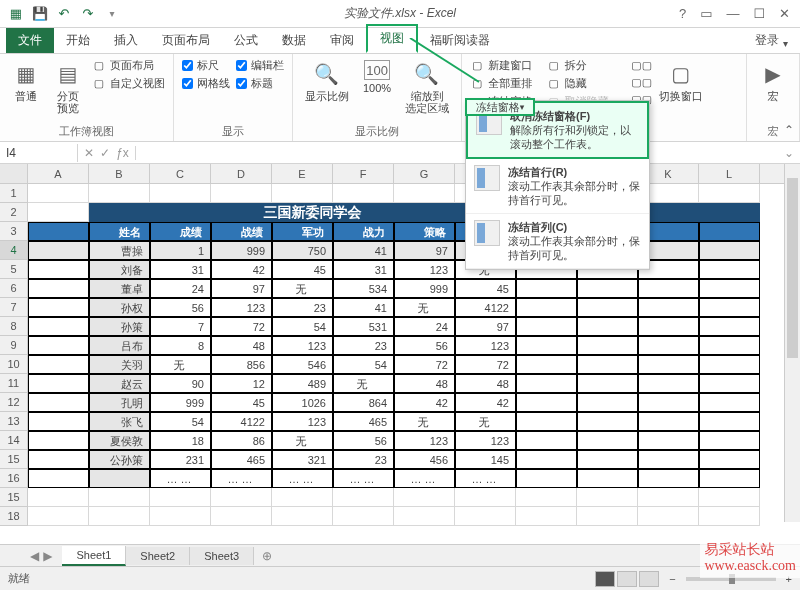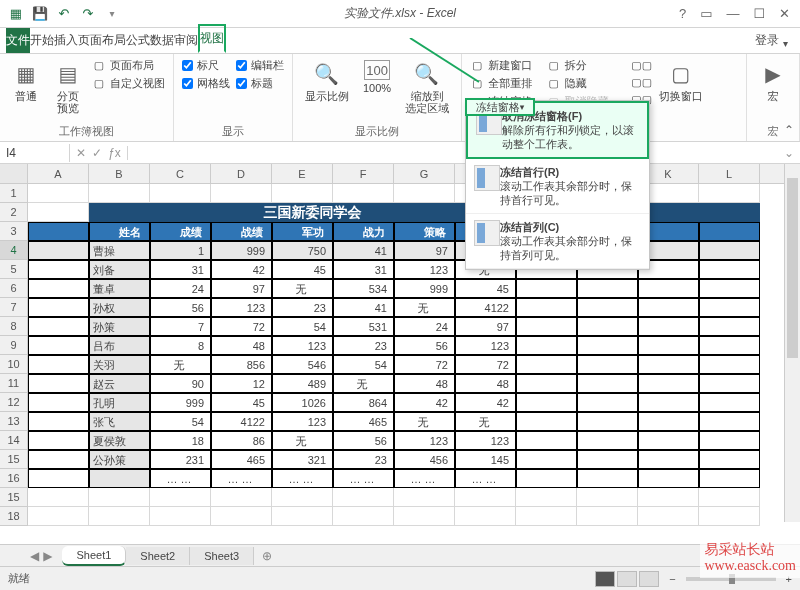--- a/index.html
+++ b/index.html
@@ -5,21 +5,21 @@
 * { margin: 0; padding: 0; box-sizing: border-box; font-family: "Microsoft YaHei", SimSun, sans-serif; }
 body { width: 800px; height: 590px; background: #fff; font-size: 12px; color: #444; overflow: hidden; position: relative; }
 
 .titlebar { height: 28px; background: #fff; display: flex; align-items: center; border-bottom: 1px solid #d4d4d4; position: relative; }
 .qat { display: flex; align-items: center; padding-left: 8px; gap: 8px; }
 .qat-icon { width: 16px; height: 16px; display: flex; align-items: center; justify-content: center; color: #217346; font-size: 13px; }
 .title-center { position: absolute; left: 50%; transform: translateX(-50%); font-size: 12px; color: #555; font-style: italic; }
 .win-controls { margin-left: auto; display: flex; gap: 14px; padding-right: 10px; color: #666; font-size: 13px; }
 
 .tabs { height: 26px; background: #fff; display: flex; align-items: flex-end; padding-left: 6px; border-bottom: 1px solid #d4d4d4; }
-.tab { padding: 4px 0; font-size: 12px; color: #444; cursor: pointer; margin-top: 14px; }
+.tab { padding: 4px 12px; font-size: 12px; color: #444; cursor: pointer; margin-top: 14px; }
 .tab.file { background: #217346; color: #fff; }
 .tab.active { border: 2px solid #1aa85f; border-bottom: 2px solid #fff; color: #217346; position: relative; z-index: 2; }
 .login { margin-left: auto; padding: 4px 12px; color: #555; display: flex; align-items: flex-end; gap: 4px; }
 
 .ribbon { height: 88px; background: #fdfdfd; border-bottom: 1px solid #d4d4d4; display: flex; position: relative; }
 .rgroup { border-right: 1px solid #e0e0e0; padding: 4px 8px 2px; display: flex; flex-direction: column; }
 .rgroup-body { flex: 1; display: flex; gap: 6px; align-items: flex-start; }
 .rgroup-label { text-align: center; font-size: 11px; color: #666; padding-top: 2px; }
 .rbtn-lg { display: flex; flex-direction: column; align-items: center; gap: 2px; padding: 2px 4px; }
 .rbtn-lg .ico { width: 28px; height: 28px; display: flex; align-items: center; justify-content: center; font-size: 20px; color: #666; }
@@ -28,55 +28,55 @@
 .rchk { display: flex; align-items: center; gap: 4px; font-size: 11px; }
 .rchk input { width: 11px; height: 11px; }
 .rrow { display: flex; align-items: center; gap: 4px; font-size: 11px; }
 .rico { width: 14px; height: 14px; display: inline-flex; align-items: center; justify-content: center; }
 .collapse { position: absolute; right: 6px; bottom: 4px; color: #666; }
 
 .arrow-line { position: absolute; top: 38px; left: 404px; width: 80px; height: 46px; pointer-events: none; z-index: 20; }
 
 .dropdown { position: absolute; left: 465px; top: 100px; width: 185px; background: #fff; border: 1px solid #c6c6c6; box-shadow: 2px 2px 6px rgba(0,0,0,0.2); z-index: 15; }
 .dd-trigger { position: absolute; left: 465px; top: 98px; width: 70px; height: 18px; border: 2px solid #1aa85f; background: #eafff4; font-size: 11px; display: flex; align-items: center; justify-content: center; z-index: 16; }
-.dd-item { display: flex; padding: 6px 8px; border-bottom: 1px solid #efefef; }
+.dd-item { display: flex; padding: 6px 8px; gap: 8px; border-bottom: 1px solid #efefef; }
 .dd-item.hl { border: 2px solid #1aa85f; background: #eafff4; }
 .dd-ico { width: 26px; height: 26px; background: #f0f0f0; border: 1px solid #ccc; flex-shrink: 0; position: relative; }
 .dd-ico::before { content: ''; position: absolute; left: 2px; top: 2px; width: 8px; height: 20px; background: #7aa8d8; }
 .dd-txt { font-size: 11px; line-height: 14px; color: #444; }
 .dd-txt b { font-weight: bold; display: block; }
 
 .namebox-row { height: 22px; display: flex; align-items: center; border-bottom: 1px solid #d4d4d4; background: #fff; }
-.namebox { width: 70px; border-right: 1px solid #d4d4d4; padding: 2px 6px; font-size: 12px; }
+.namebox { width: 78px; border-right: 1px solid #d4d4d4; padding: 2px 6px; font-size: 12px; }
 .fx-btns { display: flex; gap: 6px; padding: 0 6px; color: #999; border-right: 1px solid #d4d4d4; }
 .formula { flex: 1; padding: 2px 6px; }
 .fb-expand { padding: 0 6px; color: #999; }
 
 .grid-area { position: relative; height: 380px; overflow: hidden; }
 .col-headers { display: flex; height: 20px; background: #f0f0f0; border-bottom: 1px solid #ccc; }
 .corner { width: 28px; border-right: 1px solid #ccc; background: #e8e8e8; }
 .colh { width: 61px; border-right: 1px solid #ccc; text-align: center; line-height: 20px; font-size: 11px; color: #555; }
 .rows { display: flex; flex-direction: column; }
 .row { display: flex; height: 19px; }
 .rowh { width: 28px; background: #f0f0f0; border-right: 1px solid #ccc; border-bottom: 1px solid #ccc; text-align: center; line-height: 19px; font-size: 11px; color: #555; }
 .rowh.sel { background: #d8d8d8; color: #217346; }
 .cell { width: 61px; border-right: 1px solid #d8d8d8; border-bottom: 1px solid #d8d8d8; line-height: 19px; font-size: 11px; padding: 0 3px; text-align: center; overflow: hidden; white-space: nowrap; }
 .title-row .cell { background: #1f4e78; color: #fff; font-weight: bold; font-size: 14px; border-color: #1f4e78; }
 .title-row .cell.empty-pre { background: #fff; border-color: #d8d8d8; }
 .title-row .cell.merged { width: 427px; }
 .hdr-row .cell { background: #2f75b5; color: #fff; font-weight: bold; border: 1px solid #000; padding-left: 24px; }
 .data-row .cell { border: 1px solid #000; background: #fff; text-align: right; padding-right: 6px; }
-.data-row .cell.nm { background: #e6e6e6; text-align: left; }
+.data-row .cell.nm { background: #e6e6e6; text-align: right; }
 .data-row .cell.txt { text-align: center; }
 .data-row.selrow .cell { background: #e8e8e8; }
 
 .sheet-tabs { position: absolute; bottom: 24px; left: 0; right: 0; height: 22px; background: #f0f0f0; border-top: 1px solid #ccc; display: flex; align-items: center; padding-left: 30px; }
 .sheet-nav { display: flex; gap: 4px; color: #888; padding-right: 10px; }
 .stab { padding: 3px 14px; font-size: 11px; border-right: 1px solid #ccc; background: #e8e8e8; }
-.stab.active { background: #fff; border-bottom: 2px solid #217346; border-radius: 6px; }
+.stab.active { background: #fff; border-bottom: 2px solid #217346; }
 .stab-add { padding: 3px 8px; color: #888; }
 
 .statusbar { position: absolute; bottom: 0; left: 0; right: 0; height: 24px; background: #f0f0f0; border-top: 1px solid #ccc; display: flex; align-items: center; padding: 0 8px; font-size: 11px; color: #555; }
 .sb-right { margin-left: auto; display: flex; align-items: center; gap: 10px; }
 .sb-views { display: flex; gap: 2px; }
 .sb-view { width: 20px; height: 16px; background: #ddd; border: 1px solid #bbb; }
 .sb-view.a { background: #555; }
 .zoom-slider { width: 90px; height: 4px; background: #ccc; position: relative; }
 .zoom-slider::after { content: ''; position: absolute; left: 43px; top: -3px; width: 6px; height: 10px; background: #888; }
 
@@ -108,20 +108,21 @@
 
 <div class="tabs">
   <div class="tab file">文件</div>
   <div class="tab">开始</div>
   <div class="tab">插入</div>
   <div class="tab">页面布局</div>
   <div class="tab">公式</div>
   <div class="tab">数据</div>
   <div class="tab">审阅</div>
   <div class="tab active">视图</div>
+  <div class="tab">福昕阅读器</div>
   <div class="login">
       <span>登录</span>
       <span style="font-size:10px">▾</span>
     </div>
 </div>
 
 <div class="ribbon">
   <div class="rgroup">
     <div class="rgroup-body">
       <div class="rbtn-lg">

